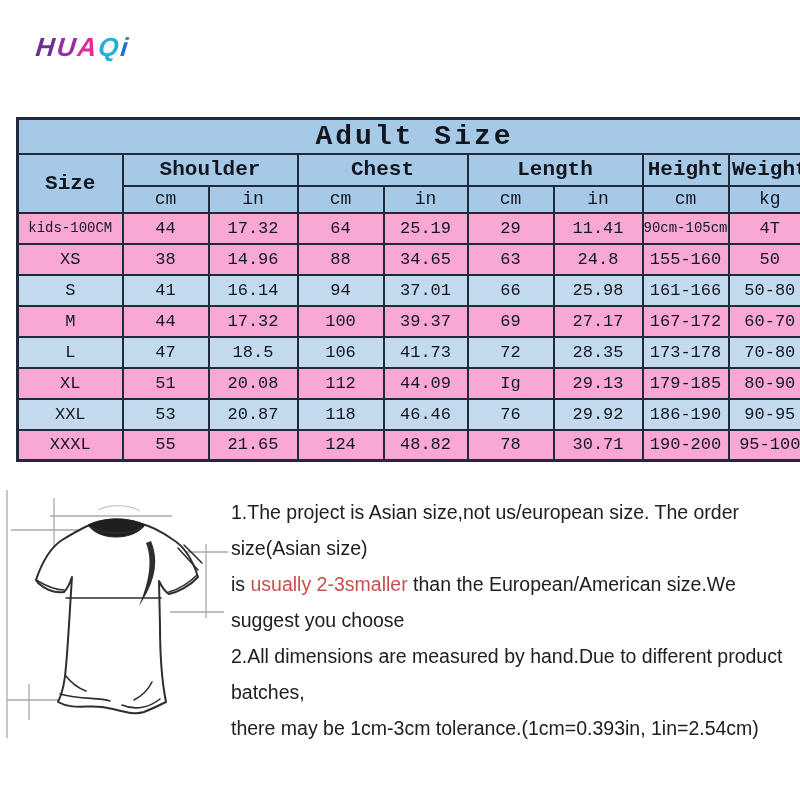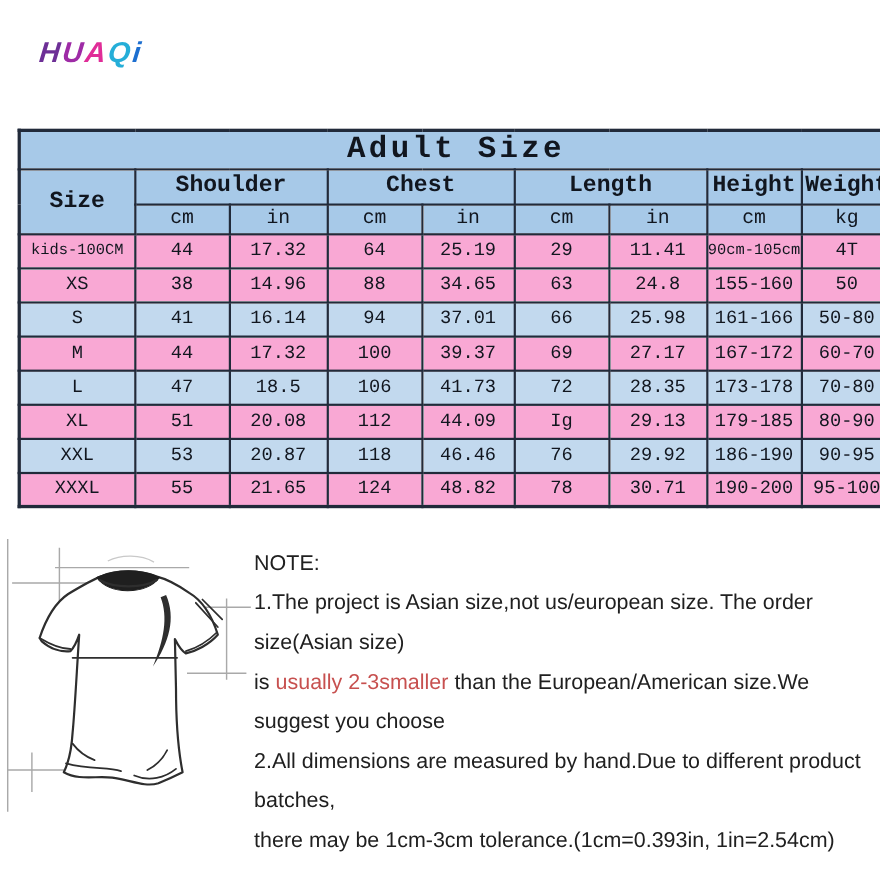--- a/index.html
+++ b/index.html
@@ -247,18 +247,17 @@
     </g>
 
     <path d="M86,39 C104,31 126,31 143,39 C136,48 124,51 114,51 C102,51 92,47 86,39 Z" fill="#1f1f1f" stroke="#1f1f1f"></path>
     <path d="M88,41 C102,49 128,49 141,41" stroke="#2e2e2e" stroke-width="2" fill="none"></path>
 
     <path d="M149,55 C158,76 152,98 137,120 C147,96 151,75 144,57 Z" fill="#2e2e2e" stroke="none"></path>
   </svg>
 </div>
 
 <div class="note">
-  <p>NOTE:</p>
   <p><span>1.The project is Asian size,not us/european size. The order size(Asian size)</span></p>
   <p><span>is </span><span class="red">usually 2-3smaller</span><span> than the European/American size.We suggest you choose</span></p>
   <p><span>2.All dimensions are measured by hand.Due to different product batches,</span></p>
   <p><span>there may be 1cm-3cm tolerance.(1cm=0.393in, 1in=2.54cm)</span></p>
 </div>
 
 </body></html>

